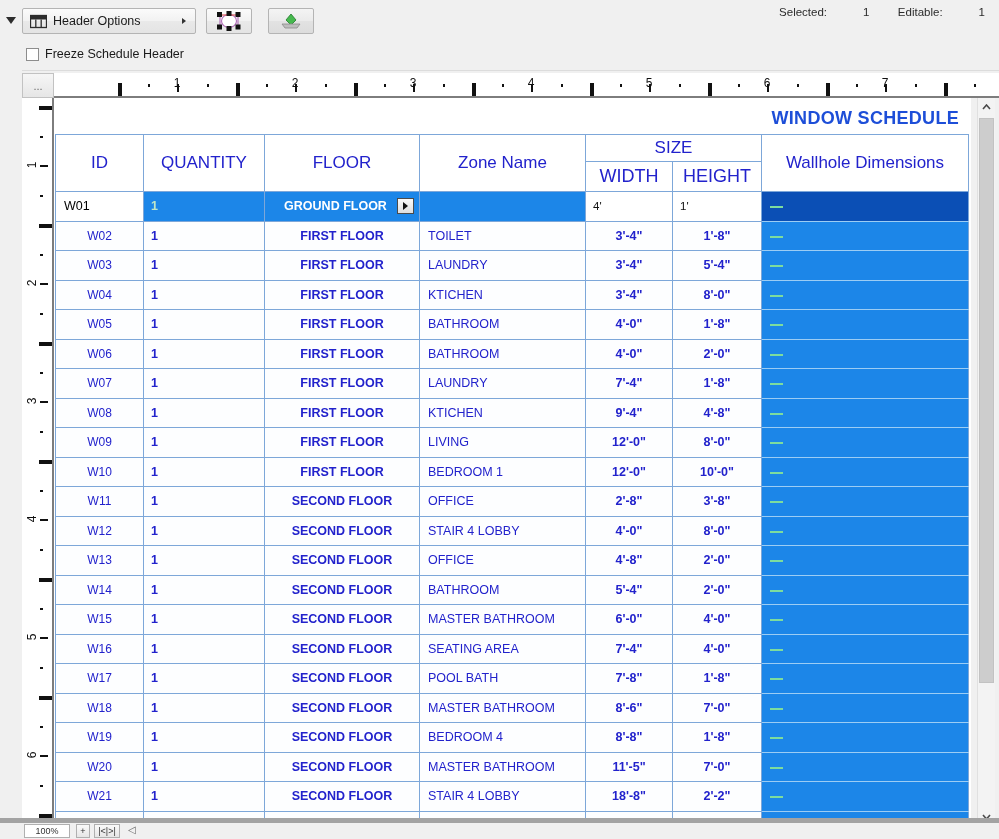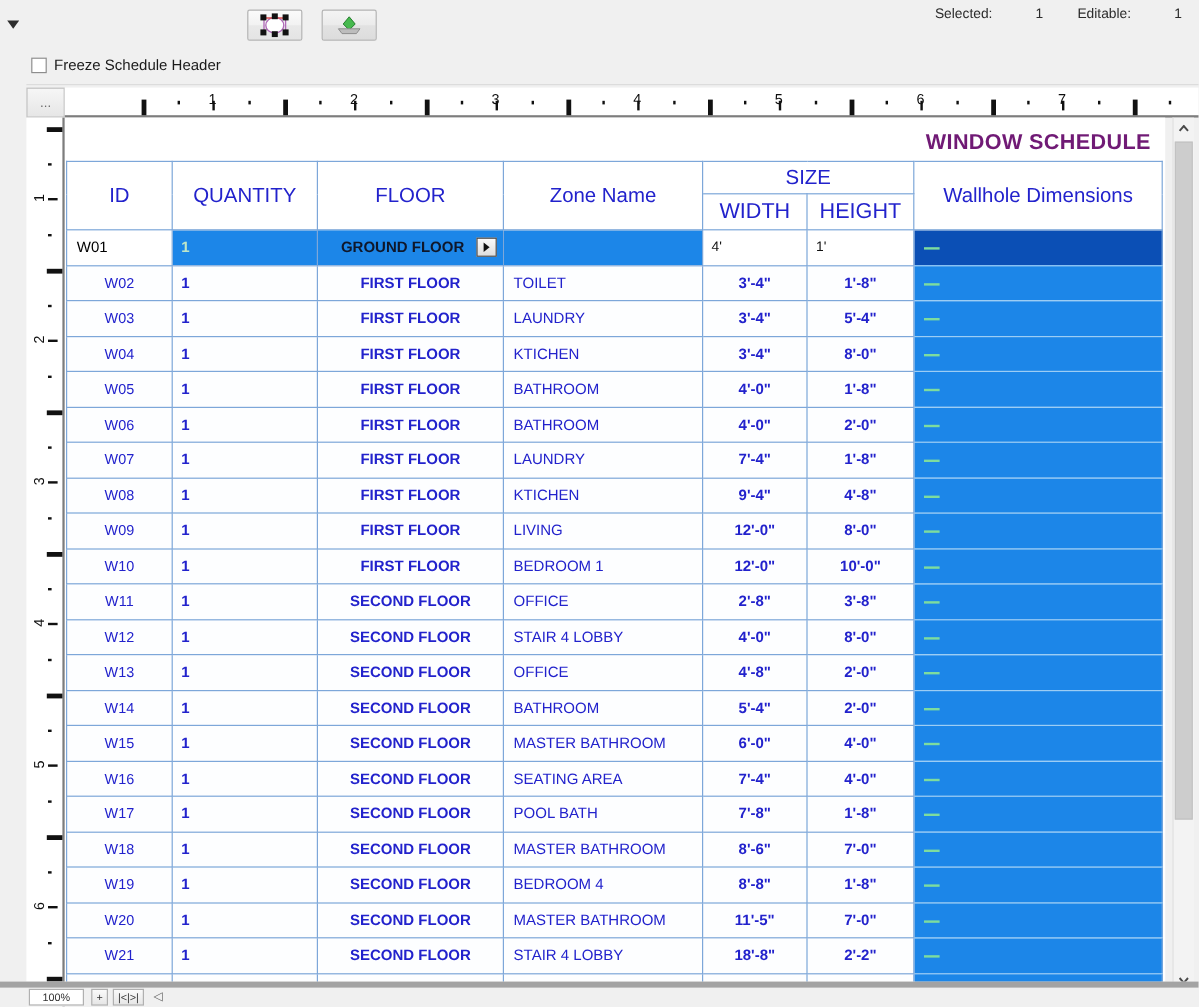--- a/index.html
+++ b/index.html
@@ -156,21 +156,21 @@
   
   .canvas {
     position: absolute; left: 54px; top: 98px;
     width: 917px; height: 727px;
     background: #ffffff;
     overflow: hidden;
   }
   .sheet-title {
     position: absolute; right: 12px; top: 10px;
     font-size: 18px; font-weight: bold;
-    color: #701a75; letter-spacing: 0.3px;
+    color: #1d4ed8; letter-spacing: 0.3px;
     white-space: nowrap;
   }
 
   table.sched {
     position: absolute; left: 1px; top: 36px;
     border-collapse: collapse;
     table-layout: fixed;
     width: 913px;
     font-size: 12px;
   }
@@ -236,21 +236,21 @@
     background: #ffffff;
     color: #000000;
     text-align: left;
     padding-left: 8px;
     font-size: 12.5px;
   }
   tbody tr.sel td.qty {
     background: #1c86e8; color: #bfe6c8; font-weight: bold;
   }
   tbody tr.sel td.flr {
-    background: #1c86e8; color: #0f172a; font-weight: bold;
+    background: #1c86e8; color: #ffffff; font-weight: bold;
     position: relative;
     text-align: center;
     padding-right: 13px;
   }
   tbody tr.sel td.zone { background: #1c86e8; }
   tbody tr.sel td.wid,
   tbody tr.sel td.hgt {
     background: #ffffff; color: #111; text-align: left; padding-left: 7px;
     font-size: 11.5px; font-weight: normal;
   }
@@ -342,20 +342,32 @@
 <div id="app">
 
   <div class="toolbar">
 
     <div class="collapse-arrow">
       <svg width="14" height="14" viewBox="0 0 14 14">
           <polygon points="2,4 12,4 7,11" fill="#2d2d2d"></polygon>
         </svg>
     </div>
 
+    <div class="hdr-opts">
+      <span class="ico">
+        <svg width="17" height="15" viewBox="0 0 17 15">
+          <rect x="0.5" y="1.5" width="16" height="12" fill="none" stroke="#2d2d2d" stroke-width="1.3"></rect>
+          <rect x="0.5" y="1.5" width="16" height="4" fill="#2d2d2d"></rect>
+          <line x1="5.8" y1="5.5" x2="5.8" y2="13.5" stroke="#2d2d2d" stroke-width="1.3"></line>
+          <line x1="11.2" y1="5.5" x2="11.2" y2="13.5" stroke="#2d2d2d" stroke-width="1.3"></line>
+        </svg>
+      </span>
+      <span class="lbl">Header Options</span>
+      <span class="caret"></span>
+    </div>
 
     <div class="tbtn" id="btn-marquee">
       <svg width="26" height="20" viewBox="0 0 26 20">
         <ellipse cx="13" cy="10" rx="7.5" ry="6.5" fill="#ffffff" stroke="#b06ab8" stroke-width="1.1"></ellipse>
         <line x1="4" y1="4" x2="22" y2="4" stroke="#d94d4d" stroke-width="1.1"></line>
         <line x1="4" y1="4" x2="4" y2="16" stroke="#b06ab8" stroke-width="1.1"></line>
         <line x1="22" y1="4" x2="22" y2="16" stroke="#b06ab8" stroke-width="1.1"></line>
         <rect x="1" y="1" width="5" height="5" fill="#111"></rect>
         <rect x="19.5" y="1" width="5" height="5" fill="#111"></rect>
         <rect x="1" y="13.5" width="5" height="5" fill="#111"></rect>

